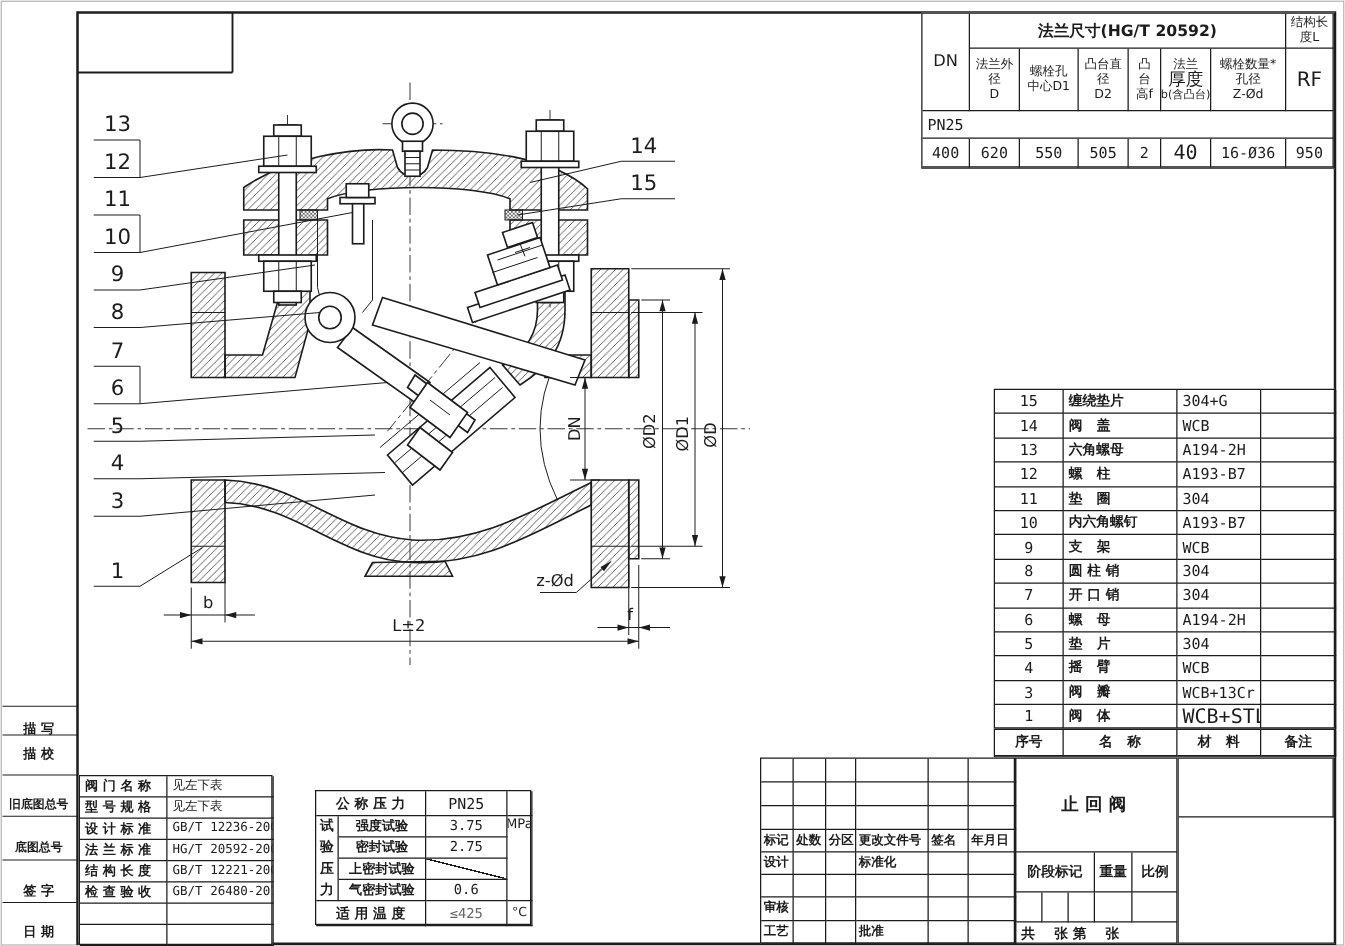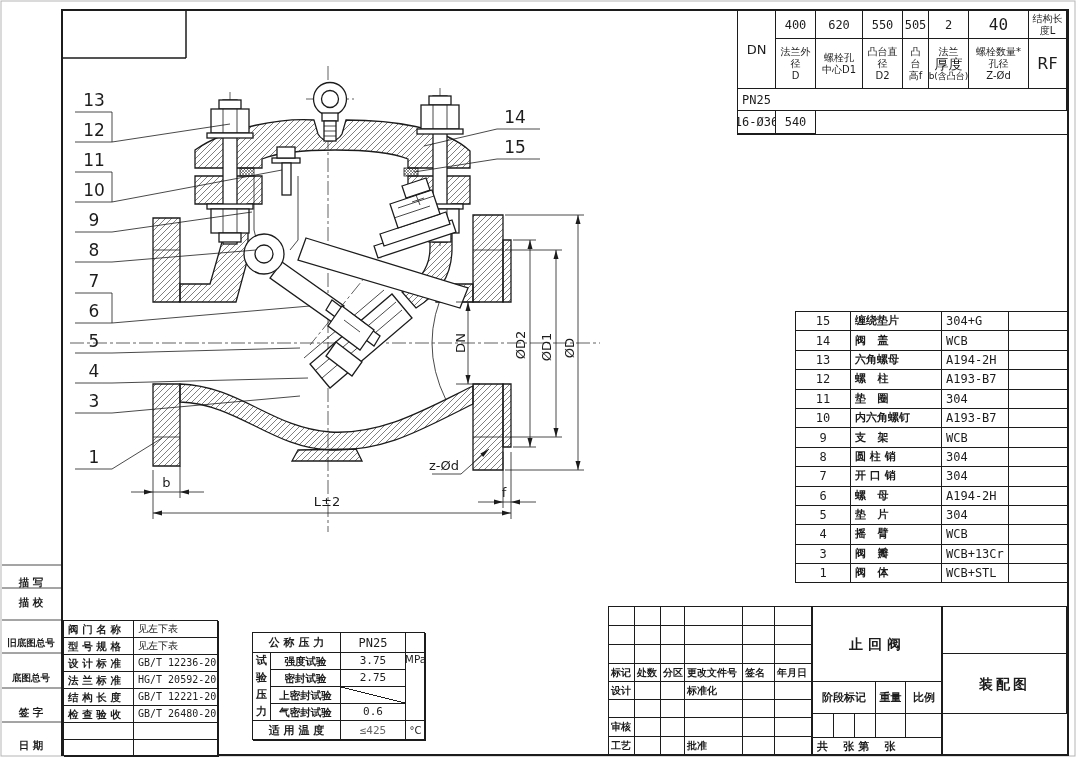--- a/index.html
+++ b/index.html
@@ -204,20 +204,21 @@
   <span class="lbl rot" style="left:501px;top:338px;width:40px">ØD2</span>
   <span class="lbl rot" style="left:527px;top:340px;width:40px">ØD1</span>
   <span class="lbl rot" style="left:551px;top:341px;width:38px">ØD</span>
   <span class="lbl" style="left:426px;top:459px;width:36px">z-Ød</span>
   <span class="lbl" style="left:153px;top:476px;width:27px">b</span>
   <span class="lbl" style="left:494px;top:486px;width:20px">f</span>
   <span class="lbl" style="left:295px;top:495px;width:64px">L±2</span>
 
   <div class="tbl" style="left:737px;top:10px;width:331px;height:125px;grid-template-columns:38px 40px 47px 40px 26px 40px 60px 38px;grid-template-rows:28px 50px 22px 23px;">
     <div class="c" style="grid-row:1/3;grid-column:1;font-size:13px">DN</div>
+    <div class="c b" style="grid-row:1;grid-column:2/8;font-size:12.5px">法兰尺寸(HG/T 20592)</div>
     <div class="c col small" style="grid-row:1;grid-column:8">
       <span>结构长</span>
       <span>度L</span>
     </div>
     <div class="c col small" style="grid-row:2;grid-column:2">
       <span>法兰外</span>
       <span>径</span>
       <span>D</span>
     </div>
     <div class="c col small" style="grid-row:2;grid-column:3">
@@ -247,21 +248,21 @@
     </div>
     <div class="c" style="grid-row:2;grid-column:8;font-size:16px">RF</div>
     <div class="c left mono" style="grid-row:3;grid-column:1/9;font-size:12px">PN25</div>
     <div class="c mono" style="font-size:12px">400</div>
     <div class="c mono" style="font-size:12px">620</div>
     <div class="c mono" style="font-size:12px">550</div>
     <div class="c mono" style="font-size:12px">505</div>
     <div class="c mono" style="font-size:12px">2</div>
     <div class="c mono" style="font-size:16px">40</div>
     <div class="c mono" style="font-size:12px">16-Ø36</div>
-    <div class="c mono" style="font-size:12px">540</div>
+    <div class="c mono" style="font-size:12px">950</div>
   </div>
 
   <div class="tbl" style="left:795px;top:311px;width:273px;height:272px;grid-template-columns:55px 91px 67px 60px;grid-auto-rows:19.4px;">
 
       <div class="c mono" style="font-size:12px">15</div>
       <div class="c left b">缠绕垫片</div>
       <div class="c left mono" style="font-size:12px">304+G</div>
       <div class="c"></div>
 
       <div class="c mono" style="font-size:12px">14</div>
@@ -319,23 +320,29 @@
       <div class="c left mono" style="font-size:12px">WCB</div>
       <div class="c"></div>
 
       <div class="c mono" style="font-size:12px">3</div>
       <div class="c left b">阀   瓣</div>
       <div class="c left mono" style="font-size:12px">WCB+13Cr</div>
       <div class="c"></div>
 
       <div class="c mono" style="font-size:12px">1</div>
       <div class="c left b">阀   体</div>
-      <div class="c left mono" style="font-size:12px">WCB+STL</div>
-      <div class="c"></div>
-    </div>
+      <div class="c left mono" style="font-size:16px">WCB+STL</div>
+      <div class="c"></div>
+    </div>
+  <div class="tbl" style="left:795px;top:583px;width:273px;height:23px;grid-template-columns:55px 91px 67px 60px;grid-template-rows:1fr;">
+    <div class="c b">序号</div>
+    <div class="c b">名   称</div>
+    <div class="c b">材   料</div>
+    <div class="c b">备注</div>
+  </div>
 
   <div class="tbl" style="left:63px;top:620px;width:155px;height:136px;grid-template-columns:70px 85px;grid-auto-rows:17px;">
 
       <div class="c b left" style="font-size:10.5px">阀 门 名 称</div>
       <div class="c left mono" style="font-size:10px">见左下表</div>
 
       <div class="c b left" style="font-size:10.5px">型 号 规 格</div>
       <div class="c left mono" style="font-size:10px">见左下表</div>
 
       <div class="c b left" style="font-size:10.5px">设 计 标 准</div>
@@ -495,16 +502,15 @@
 
       <div class="c left small" style="padding-left:2px;font-weight:bold">批准</div>
 
       <div class="c left small" style="padding-left:2px;font-weight:bold"></div>
 
       <div class="c left small" style="padding-left:2px;font-weight:bold"></div>
     </div>
 
   <div class="tbl" style="left:942px;top:606px;width:126px;height:149px;grid-template-columns:1fr;grid-template-rows:47px 60px 42px;">
     <div class="c"></div>
-    <div class="c b" style="font-size:14px;letter-spacing:3px">装配图</div>
   </div>
 
 </div>
 
 </body></html>

